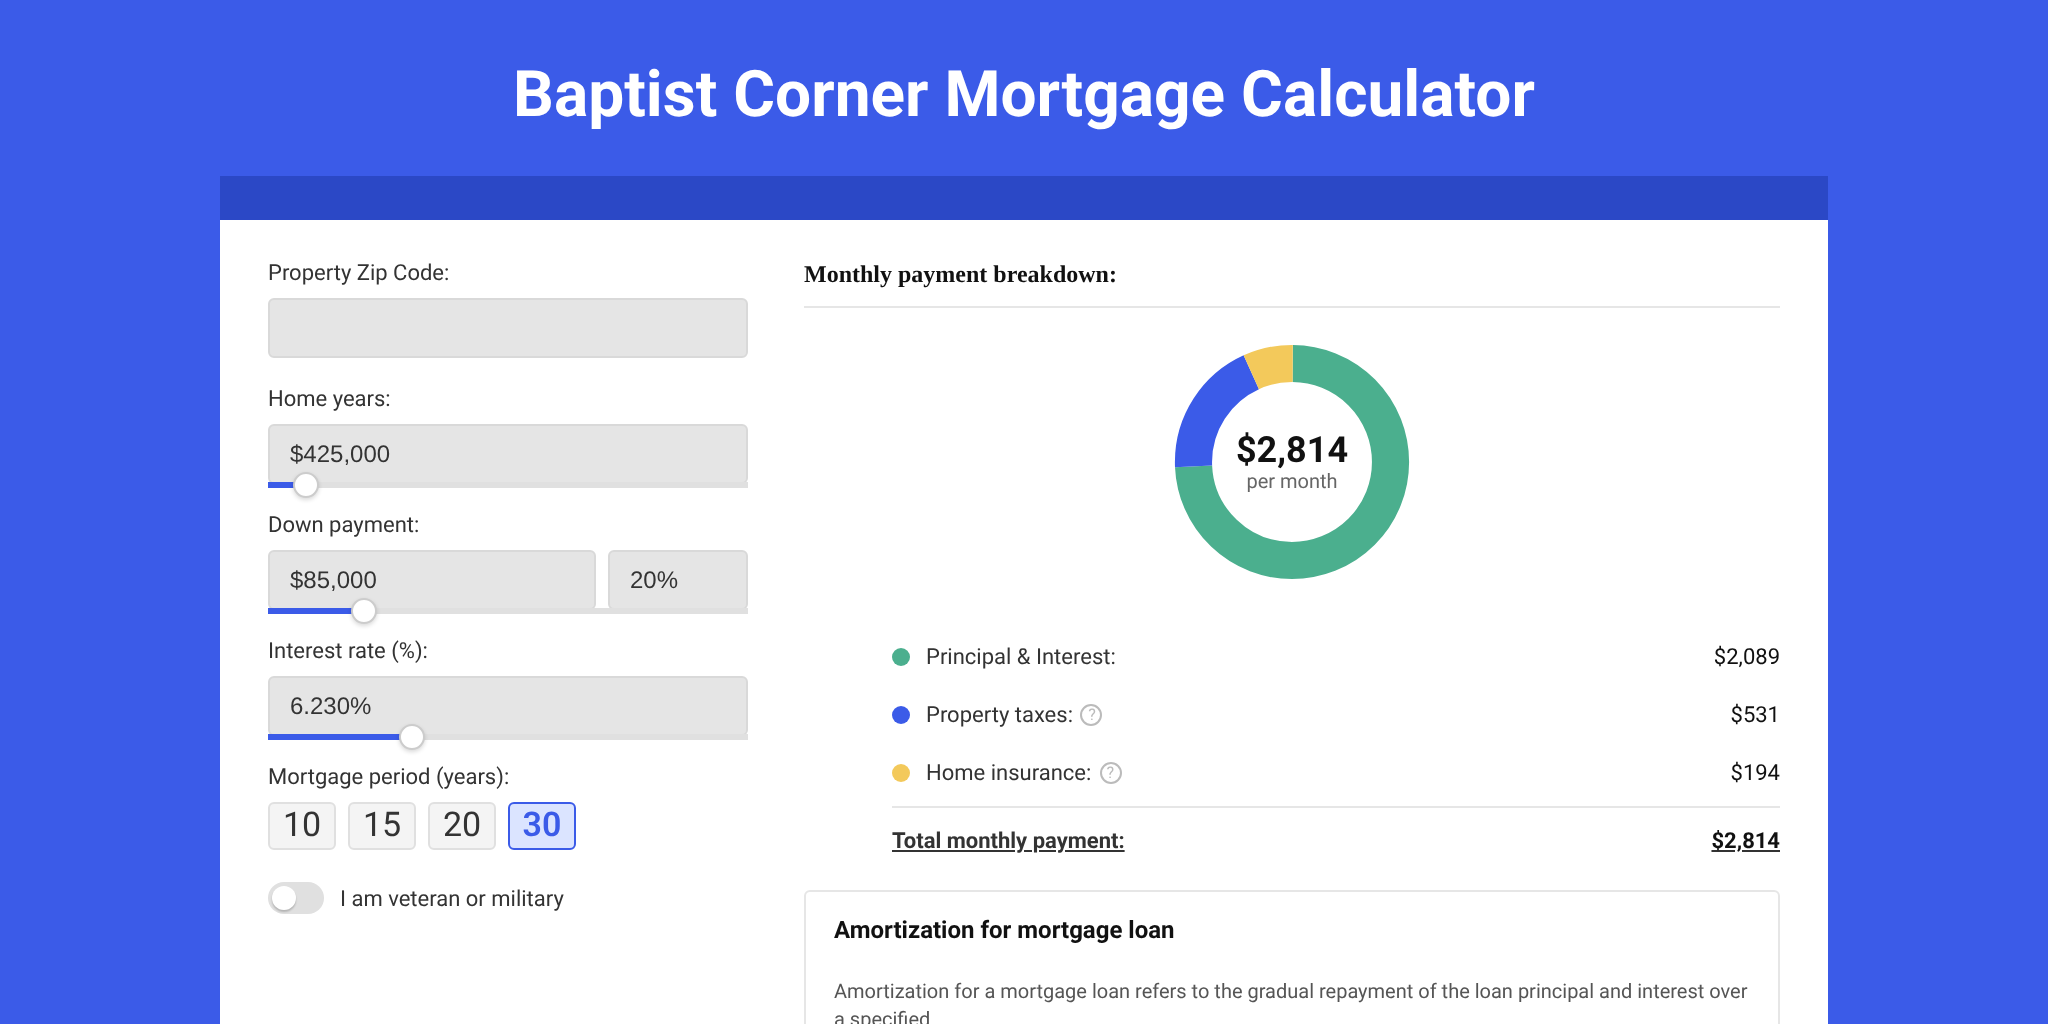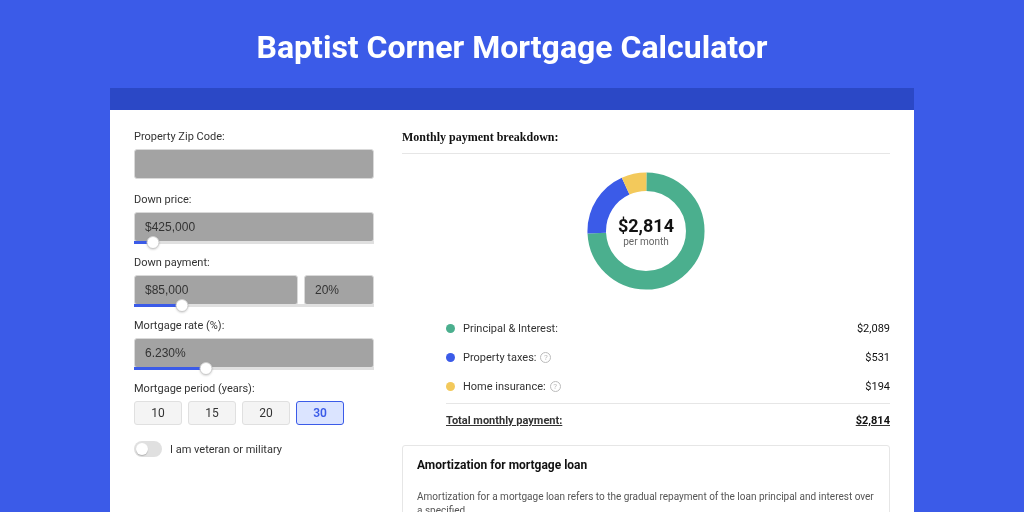--- a/index.html
+++ b/index.html
@@ -39,21 +39,21 @@
     display:block;
   }
   .text-input {
     width: 100%;
     height: 30px;
     border: 1px solid #d9d9d9;
     border-radius: 3px;
     padding: 0 10px;
     font-size: 12px;
     color: #333;
-    background:#a3a3a3;
+    background:#e5e5e5;
   }
   .slider-wrap { position: relative; margin-bottom: 12px; }
   .slider-track {
     height: 3px;
     background: #e0e0e0;
     position: relative;
     margin-top: -1px;
   }
   .slider-fill {
     position: absolute; top:0; left:0; height:3px; background:#3B5BE8;
@@ -62,21 +62,21 @@
     position: absolute; top:-5px; width:13px; height:13px;
     background:#fff; border:1px solid #ccc; border-radius:50%;
     box-shadow:0 1px 2px rgba(0,0,0,0.15);
     transform: translateX(-50%);
   }
   .row-2 { display:flex; gap:6px; }
   .row-2 > * { flex:1; }
   .row-2 > *:last-child { flex:0 0 70px; }
   .period-row { display:flex; gap:6px; margin-bottom:16px; }
   .period-btn {
-    width:48px; height:24px; font-size:12px; color:#333;
+    width:34px; height:24px; font-size:17px; color:#333;
     background:#f4f4f4; border:1px solid #e0e0e0; border-radius:3px;
     display:flex; align-items:center; justify-content:center;
     cursor:pointer;
   }
   .period-btn.active { background:#dbe4ff; border-color:#3B5BE8; color:#3B5BE8; font-weight:600; }
   .toggle-row { display:flex; align-items:center; gap:8px; }
   .toggle {
     width:28px; height:16px; background:#e0e0e0; border-radius:8px;
     position:relative; cursor:pointer;
   }
@@ -125,42 +125,42 @@
 <h1 class="page-title">Baptist Corner Mortgage Calculator</h1>
 <div class="banner"></div>
 
 <div class="card">
   <div class="left-col">
 
     <label class="field-label">Property Zip Code:</label>
     <input class="text-input" value="" style="">
     <div style="height:14px"></div>
 
-    <label class="field-label">Down price:</label>
+    <label class="field-label">Home years:</label>
     <div class="slider-wrap">
       <input class="text-input" value="$425,000" style="">
       <div class="slider-track">
         <div class="slider-fill" style="width:8%"></div>
         <div class="slider-thumb" style="left:8%"></div>
       </div>
     </div>
 
     <label class="field-label">Down payment:</label>
     <div class="slider-wrap">
       <div class="row-2">
         <input class="text-input" value="$85,000" style="">
         <input class="text-input" value="20%" style="">
       </div>
       <div class="slider-track">
         <div class="slider-fill" style="width:20%"></div>
         <div class="slider-thumb" style="left:20%"></div>
       </div>
     </div>
 
-    <label class="field-label">Mortgage rate (%):</label>
+    <label class="field-label">Interest rate (%):</label>
     <div class="slider-wrap">
       <input class="text-input" value="6.230%" style="">
       <div class="slider-track">
         <div class="slider-fill" style="width:30%"></div>
         <div class="slider-thumb" style="left:30%"></div>
       </div>
     </div>
 
     <label class="field-label">Mortgage period (years):</label>
     <div class="period-row">

